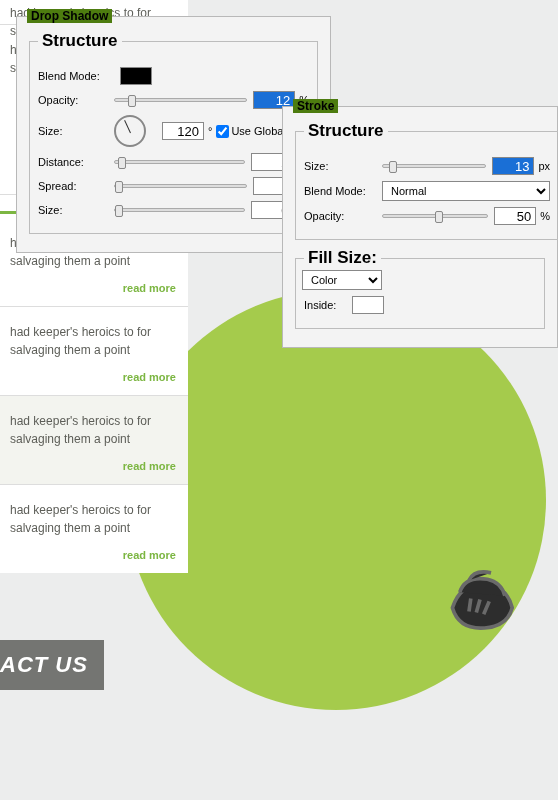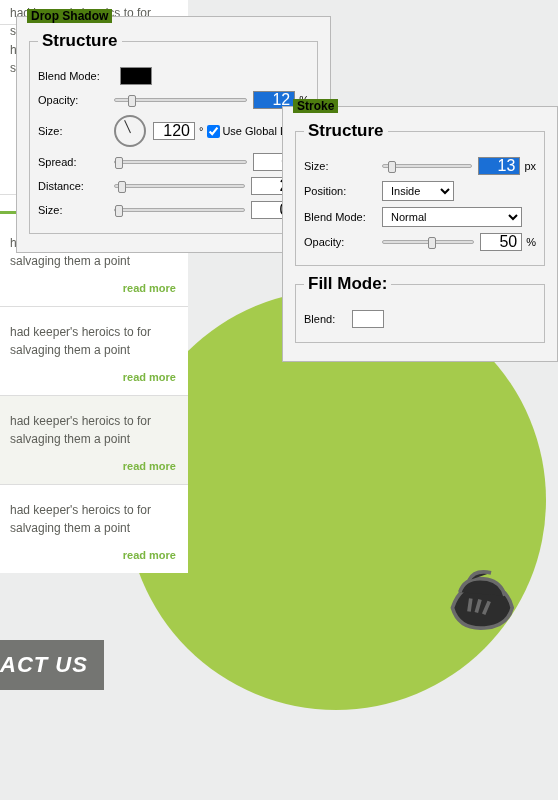--- a/index.html
+++ b/index.html
@@ -22,21 +22,21 @@
 
 
 .panel { position: absolute; background: #f3f3f3; border: 1px solid #b8b8b8; padding: 6px 8px 12px 8px; font-size: 11px; }
 .panel-title { position: absolute; top: -8px; left: 10px; background: #4d7c0f; padding: 0 4px; font-weight: bold; font-size: 12px; }
 fieldset { border: 1px solid #bcbcbc; margin: 8px 4px 6px 4px; padding: 10px 8px 8px 8px; position: relative; }
 legend { font-size: 17px; font-weight: bold; padding: 0 4px; }
 .row { display: flex; align-items: center; margin: 6px 0; }
 .lab { width: 70px; margin-right: 6px; }
 .slider { flex: 1; height: 4px; background: #ddd; border: 1px solid #aaa; border-radius: 2px; position: relative; margin-right: 6px; }
 .slider .thumb { position: absolute; top: -4px; width: 8px; height: 12px; background: #e8e8e8; border: 1px solid #888; border-radius: 2px; }
-.numbox { width: 42px; height: 18px; border: 1px solid #888; background: #fff; text-align: right; padding: 1px 4px; font-size: 16px; }
+.numbox { width: 42px; height: 18px; border: 1px solid #888; background: #fff; text-align: right; padding: 1px 4px; font-size: 13px; }
 .numbox.sel { background: #1a6fd6; color: #fff; }
 .unit { margin-left: 4px; }
 select.sel { height: 20px; border: 1px solid #888; background: #fff; font-size: 11px; padding: 1px 4px; }
 .swatch { width: 32px; height: 18px; border: 1px solid #888; }
 .angle-dial { width: 32px; height: 32px; border: 2px solid #888; border-radius: 50%; position: relative; background: #f3f3f3; }
 .angle-dial .hand { position: absolute; left: 50%; top: 2px; width: 1px; height: 14px; background: #333; transform-origin: bottom; transform: rotate(-25deg); }
 input[type=checkbox] { margin: 0 2px 0 4px; }
 
 
 #ds-panel { left: 16px; top: 16px; width: 315px; z-index: 5; }
@@ -103,42 +103,42 @@
         </div>
       <input class="numbox sel" value="12" style="">
       <span class="unit">%</span>
     </div>
 
     <div class="row">
       <span class="lab">Size:</span>
       <div class="angle-dial">
           <div class="hand"></div>
         </div>
-      <input class="numbox" style="margin-left: 7px;" value="120">
+      <input class="numbox" style="margin-left: 16px;" value="120">
       <span class="unit">°</span>
       <input type="checkbox" checked="" style="">
       <span>Use Global Li</span>
+    </div>
+
+    <div class="row">
+      <span class="lab">Distance:</span>
+      <div class="slider">
+          <div class="thumb" style="left:2%"></div>
+        </div>
+      <input class="numbox" value="2" style="">
+      <span class="unit">px</span>
     </div>
 
     <div class="row">
       <span class="lab">Spread:</span>
       <div class="slider">
           <div class="thumb" style="left:0%"></div>
         </div>
       <input class="numbox" value="0" style="">
       <span class="unit">%</span>
-    </div>
-
-    <div class="row">
-      <span class="lab">Distance:</span>
-      <div class="slider">
-          <div class="thumb" style="left:2%"></div>
-        </div>
-      <input class="numbox" value="2" style="">
-      <span class="unit">px</span>
     </div>
 
     <div class="row">
       <span class="lab">Size:</span>
       <div class="slider">
           <div class="thumb" style="left:0%"></div>
         </div>
       <input class="numbox" value="0" style="">
       <span class="unit">px</span>
     </div>
@@ -152,44 +152,43 @@
 
     <div class="row">
       <span class="lab">Size:</span>
       <div class="slider">
           <div class="thumb" style="left:6%"></div>
         </div>
       <input class="numbox sel" value="13" style="">
       <span class="unit">px</span>
     </div>
 
-    <div class="row">
-      <span class="lab">Position:</span>
-      <select class="sel" style="width:72px">
-        <option>Inside</option>
-      </select>
-    </div>
 
     <div class="row">
       <span class="lab">Blend Mode:</span>
-      <select class="sel" style="width:140px">
+      <select class="sel" style="width:168px">
         <option>Normal</option>
       </select>
     </div>
 
     <div class="row">
       <span class="lab">Opacity:</span>
       <div class="slider">
           <div class="thumb" style="left:50%"></div>
         </div>
       <input class="numbox" value="50" style="">
       <span class="unit">%</span>
     </div>
   </fieldset>
 
   <fieldset>
-    <legend>Fill Mode:</legend>
+    <legend>Fill Size:</legend>
+    <div class="row" style="margin-top:-8px">
+      <select class="sel" style="width:80px;margin-left:-2px">
+        <option>Color</option>
+      </select>
+    </div>
     <div class="row">
-      <span class="lab" style="width:42px">Blend:</span>
+      <span class="lab" style="width:42px">Inside:</span>
       <span class="swatch" style="background:#fff"></span>
     </div>
   </fieldset>
 </div>
 
 </body></html>

